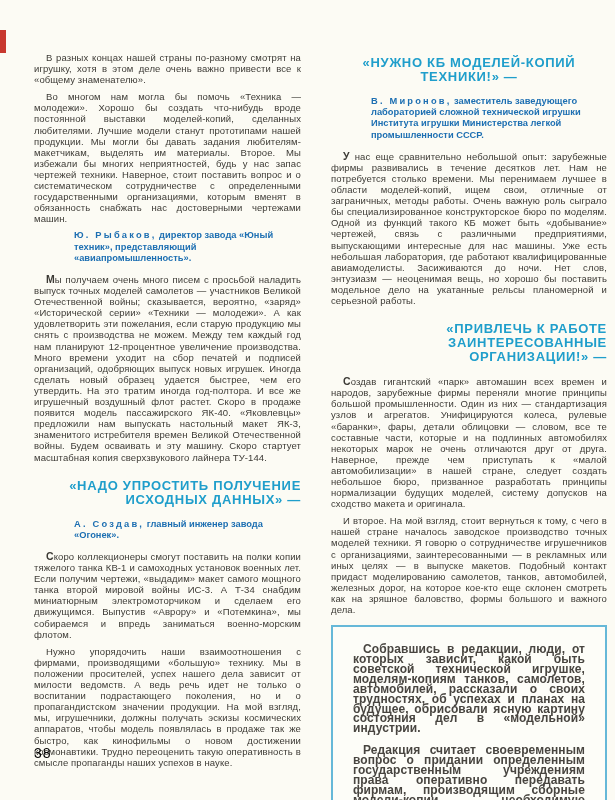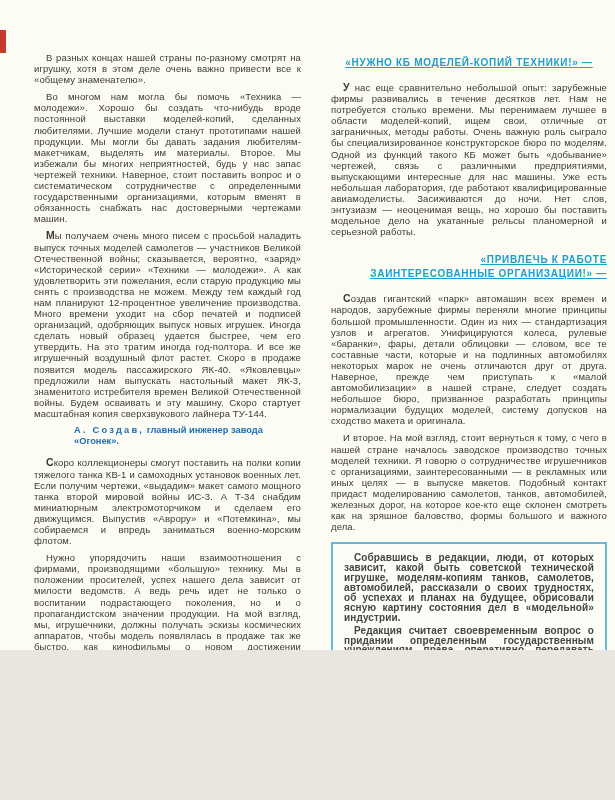--- a/index.html
+++ b/index.html
@@ -8,21 +8,21 @@
     --heading:#1f9ecb;
     --byline:#1d6fb2;
     --boxborder:#66b8d8;
     --regmark:#c8382e;
   }
   *{margin:0;padding:0;box-sizing:border-box;}
   html,body{background:#e8e6df;}
   body{font-family:"Liberation Sans",sans-serif;}
   .page{
     position:relative;
-    width:615px;height:650px;
+    width:615px;height:800px;
     background:var(--paper);
     overflow:hidden;
     color:var(--ink);
   }
   .reg-mark{
     position:absolute;left:0;top:30px;width:6px;height:23px;
     background:var(--regmark);
   }
   .col{position:absolute;top:52px;}
   .col-left{left:34px;width:267px;}
@@ -31,77 +31,85 @@
     font-size:9.5px;line-height:11.1px;
     text-align:justify;text-indent:12px;
     color:var(--ink);
     margin-bottom:6px;
     letter-spacing:0.1px;
   }
   p.lead::first-letter{font-weight:bold;font-size:10.5px;}
   .heading{
     color:var(--heading);
     font-weight:bold;
-    font-size:10px;line-height:14px;
+    font-size:13px;line-height:14px;
     letter-spacing:0.7px;
     margin:16px 0 12px 0;
-    text-decoration:underline;
   }
   .heading.center{text-align:center;}
   .heading.hang{text-align:right;text-indent:26px;}
   .byline{
     color:var(--byline);
     font-weight:bold;
     font-size:9.3px;line-height:11.2px;
     margin:0 0 10px 40px;
     text-align:left;
   }
   .byline .name{letter-spacing:2.2px;}
   .editor-box{
     border:2px solid var(--boxborder);
     background:#fdfdf8;
     margin-top:10px;
     padding:6px 8px 7px 8px;
   }
   .editor-box p{
-    font-size:10px;line-height:9.9px;
+    font-size:12px;line-height:9.9px;
     font-weight:bold;
     text-align:justify;text-indent:10px;
     color:#484540;
     letter-spacing:0.1px;
-    margin:3px;
+    margin:12px;
   }
   .page-number{
     position:absolute;left:34px;top:745px;
     font-size:14px;color:#000000;letter-spacing:1px;
   }
 </style>
 </head>
 <body>
 
 <div class="page">
 
   <div class="reg-mark"></div>
 
   <div class="col col-left">
     <p class="body">В разных концах нашей страны по-разному смотрят на игрушку, хотя в этом деле очень важно привести все к «общему знаменателю».</p>
     <p class="body">Во многом нам могла бы помочь «Техника — молодежи». Хорошо бы создать что-нибудь вроде постоянной выставки моделей-копий, сделанных любителями. Лучшие модели станут прототипами нашей продукции. Мы могли бы давать задания любителям-макетчикам, выделять им материалы. Второе. Мы избежали бы многих неприятностей, будь у нас запас чертежей техники. Наверное, стоит поставить вопрос и о систематическом сотрудничестве с определенными государственными организациями, которым вменят в обязанность снабжать нас достоверными чертежами машин.</p>
 
+    <p class="byline">
+      <span class="name">Ю. Рыбаков,</span>
+      <span>директор завода «Юный техник», представляющий «авиапромышленность».</span>
+    </p>
     <p class="body lead">Мы получаем очень много писем с просьбой наладить выпуск точных моделей самолетов — участников Великой Отечественной войны; сказывается, вероятно, «заряд» «Исторической серии» «Техники — молодежи». А как удовлетворить эти пожелания, если старую продукцию мы снять с производства не можем. Между тем каждый год нам планируют 12-процентное увеличение производства. Много времени уходит на сбор печатей и подписей организаций, одобряющих выпуск новых игрушек. Иногда сделать новый образец удается быстрее, чем его утвердить. На это тратим иногда год-полтора. И все же игрушечный воздушный флот растет. Скоро в продаже появится модель пассажирского ЯК-40. «Яковлевцы» предложили нам выпускать настольный макет ЯК-3, знаменитого истребителя времен Великой Отечественной войны. Будем осваивать и эту машину. Скоро стартует масштабная копия сверхзвукового лайнера ТУ-144.</p>
 
+    <h2 class="heading hang">«НАДО УПРОСТИТЬ ПОЛУЧЕНИЕ ИСХОДНЫХ ДАННЫХ» —</h2>
     <p class="byline">
       <span class="name">А. Создав,</span>
       <span>главный инженер завода «Огонек».</span>
     </p>
     <p class="body lead">Скоро коллекционеры смогут поставить на полки копии тяжелого танка КВ-1 и самоходных установок военных лет. Если получим чертежи, «выдадим» макет самого мощного танка второй мировой войны ИС-3. А Т-34 снабдим миниатюрным электромоторчиком и сделаем его движущимся. Выпустив «Аврору» и «Потемкина», мы собираемся и впредь заниматься военно-морским флотом.</p>
     <p class="body">Нужно упорядочить наши взаимоотношения с фирмами, производящими «большую» технику. Мы в положении просителей, успех нашего дела зависит от милости ведомств. А ведь речь идет не только о воспитании подрастающего поколения, но и о пропагандистском значении продукции. На мой взгляд, мы, игрушечники, должны получать эскизы космических аппаратов, чтобы модель появлялась в продаже так же быстро, как кинофильмы о новом достижении космонавтики. Трудно переоценить такую оперативность в смысле пропаганды наших успехов в науке.</p>
   </div>
 
   <div class="col col-right">
     <h2 class="heading center" style="margin-top:4px">«НУЖНО КБ МОДЕЛЕЙ-КОПИЙ ТЕХНИКИ!» —</h2>
+    <p class="byline">
+      <span class="name">В. Миронов,</span>
+      <span>заместитель заведующего лабораторией сложной технической игрушки Института игрушки Министерства легкой промышленности СССР.</span>
+    </p>
     <p class="body lead">У нас еще сравнительно небольшой опыт: зарубежные фирмы развивались в течение десятков лет. Нам не потребуется столько времени. Мы перенимаем лучшее в области моделей-копий, ищем свои, отличные от заграничных, методы работы. Очень важную роль сыграло бы специализированное конструкторское бюро по моделям. Одной из функций такого КБ может быть «добывание» чертежей, связь с различными предприятиями, выпускающими интересные для нас машины. Уже есть небольшая лаборатория, где работают квалифицированные авиамоделисты. Засиживаются до ночи. Нет слов, энтузиазм — неоценимая вещь, но хорошо бы поставить модельное дело на укатанные рельсы планомерной и серьезной работы.</p>
 
     <h2 class="heading hang">«ПРИВЛЕЧЬ К РАБОТЕ ЗАИНТЕРЕСОВАННЫЕ ОРГАНИЗАЦИИ!» —</h2>
     <p class="body lead">Создав гигантский «парк» автомашин всех времен и народов, зарубежные фирмы переняли многие принципы большой промышленности. Один из них — стандартизация узлов и агрегатов. Унифицируются колеса, рулевые «баранки», фары, детали облицовки — словом, все те составные части, которые и на подлинных автомобилях некоторых марок не очень отличаются друг от друга. Наверное, прежде чем приступать к «малой автомобилизации» в нашей стране, следует создать небольшое бюро, призванное разработать принципы нормализации будущих моделей, систему допусков на сходство макета и оригинала.</p>
     <p class="body">И второе. На мой взгляд, стоит вернуться к тому, с чего в нашей стране началось заводское производство точных моделей техники. Я говорю о сотрудничестве игрушечников с организациями, заинтересованными — в рекламных или иных целях — в выпуске макетов. Подобный контакт придаст моделированию самолетов, танков, автомобилей, железных дорог, на которое кое-кто еще склонен смотреть как на зряшное баловство, формы большого и важного дела.</p>
 
     <div class="editor-box">
       <p>Собравшись в редакции, люди, от которых зависит, какой быть советской технической игрушке, моделям-копиям танков, самолетов, автомобилей, рассказали о своих трудностях, об успехах и планах на будущее, обрисовали ясную картину состояния дел в «модельной» индустрии.</p>
       <p>Редакция считает своевременным вопрос о придании определенным государственным учреждениям права оперативно передавать фирмам, производящим сборные модели-копии, необходимую документацию. Только так копии образцов советской техники могут стать действенным средством пропаганды наших достижений.</p>
       <p>По мнению редакции, заслуживает одобрения сотрудничество научно-популярных журналов и модельных фирм. Это позволит выработать определенную систему в ассортименте макетов, придать ему нужную воспитательную и пропагандистскую направленность. Именно поэтому мы обращаемся к читателям «Техники — молодежи» с просьбой написать нам о том, какие образцы отечественной техники заслуживают воспроизведения в моделях.</p>

